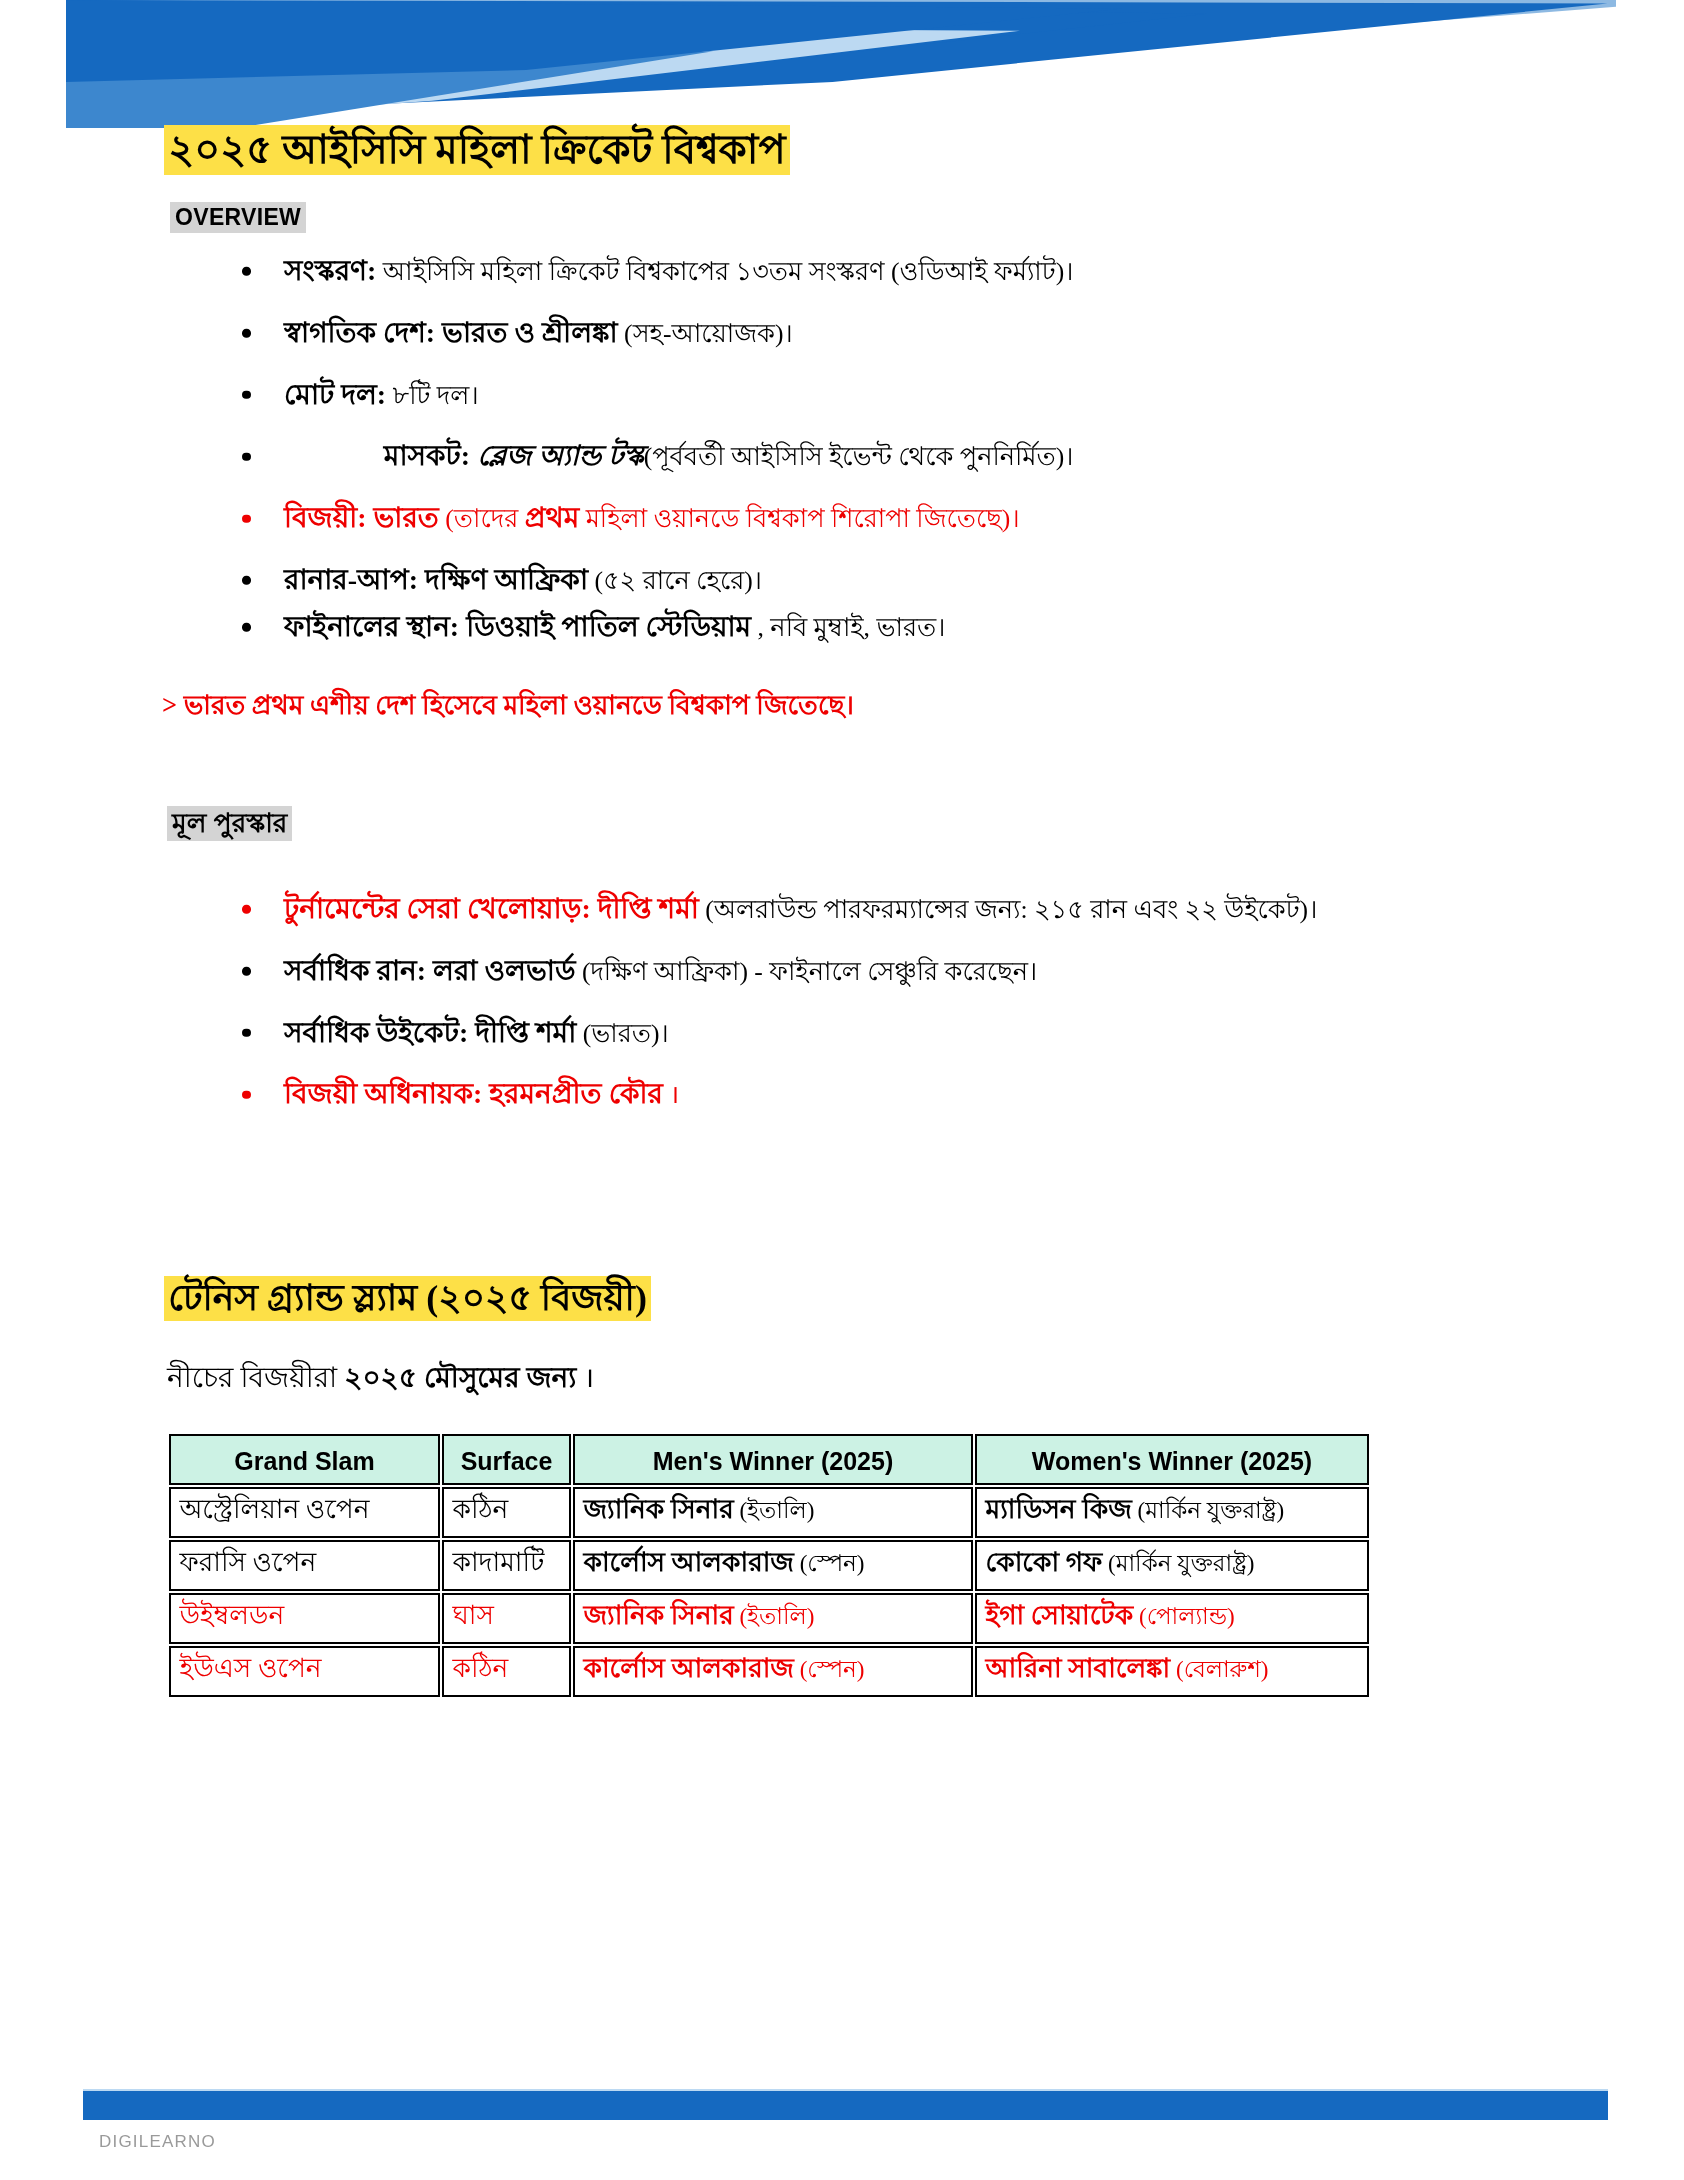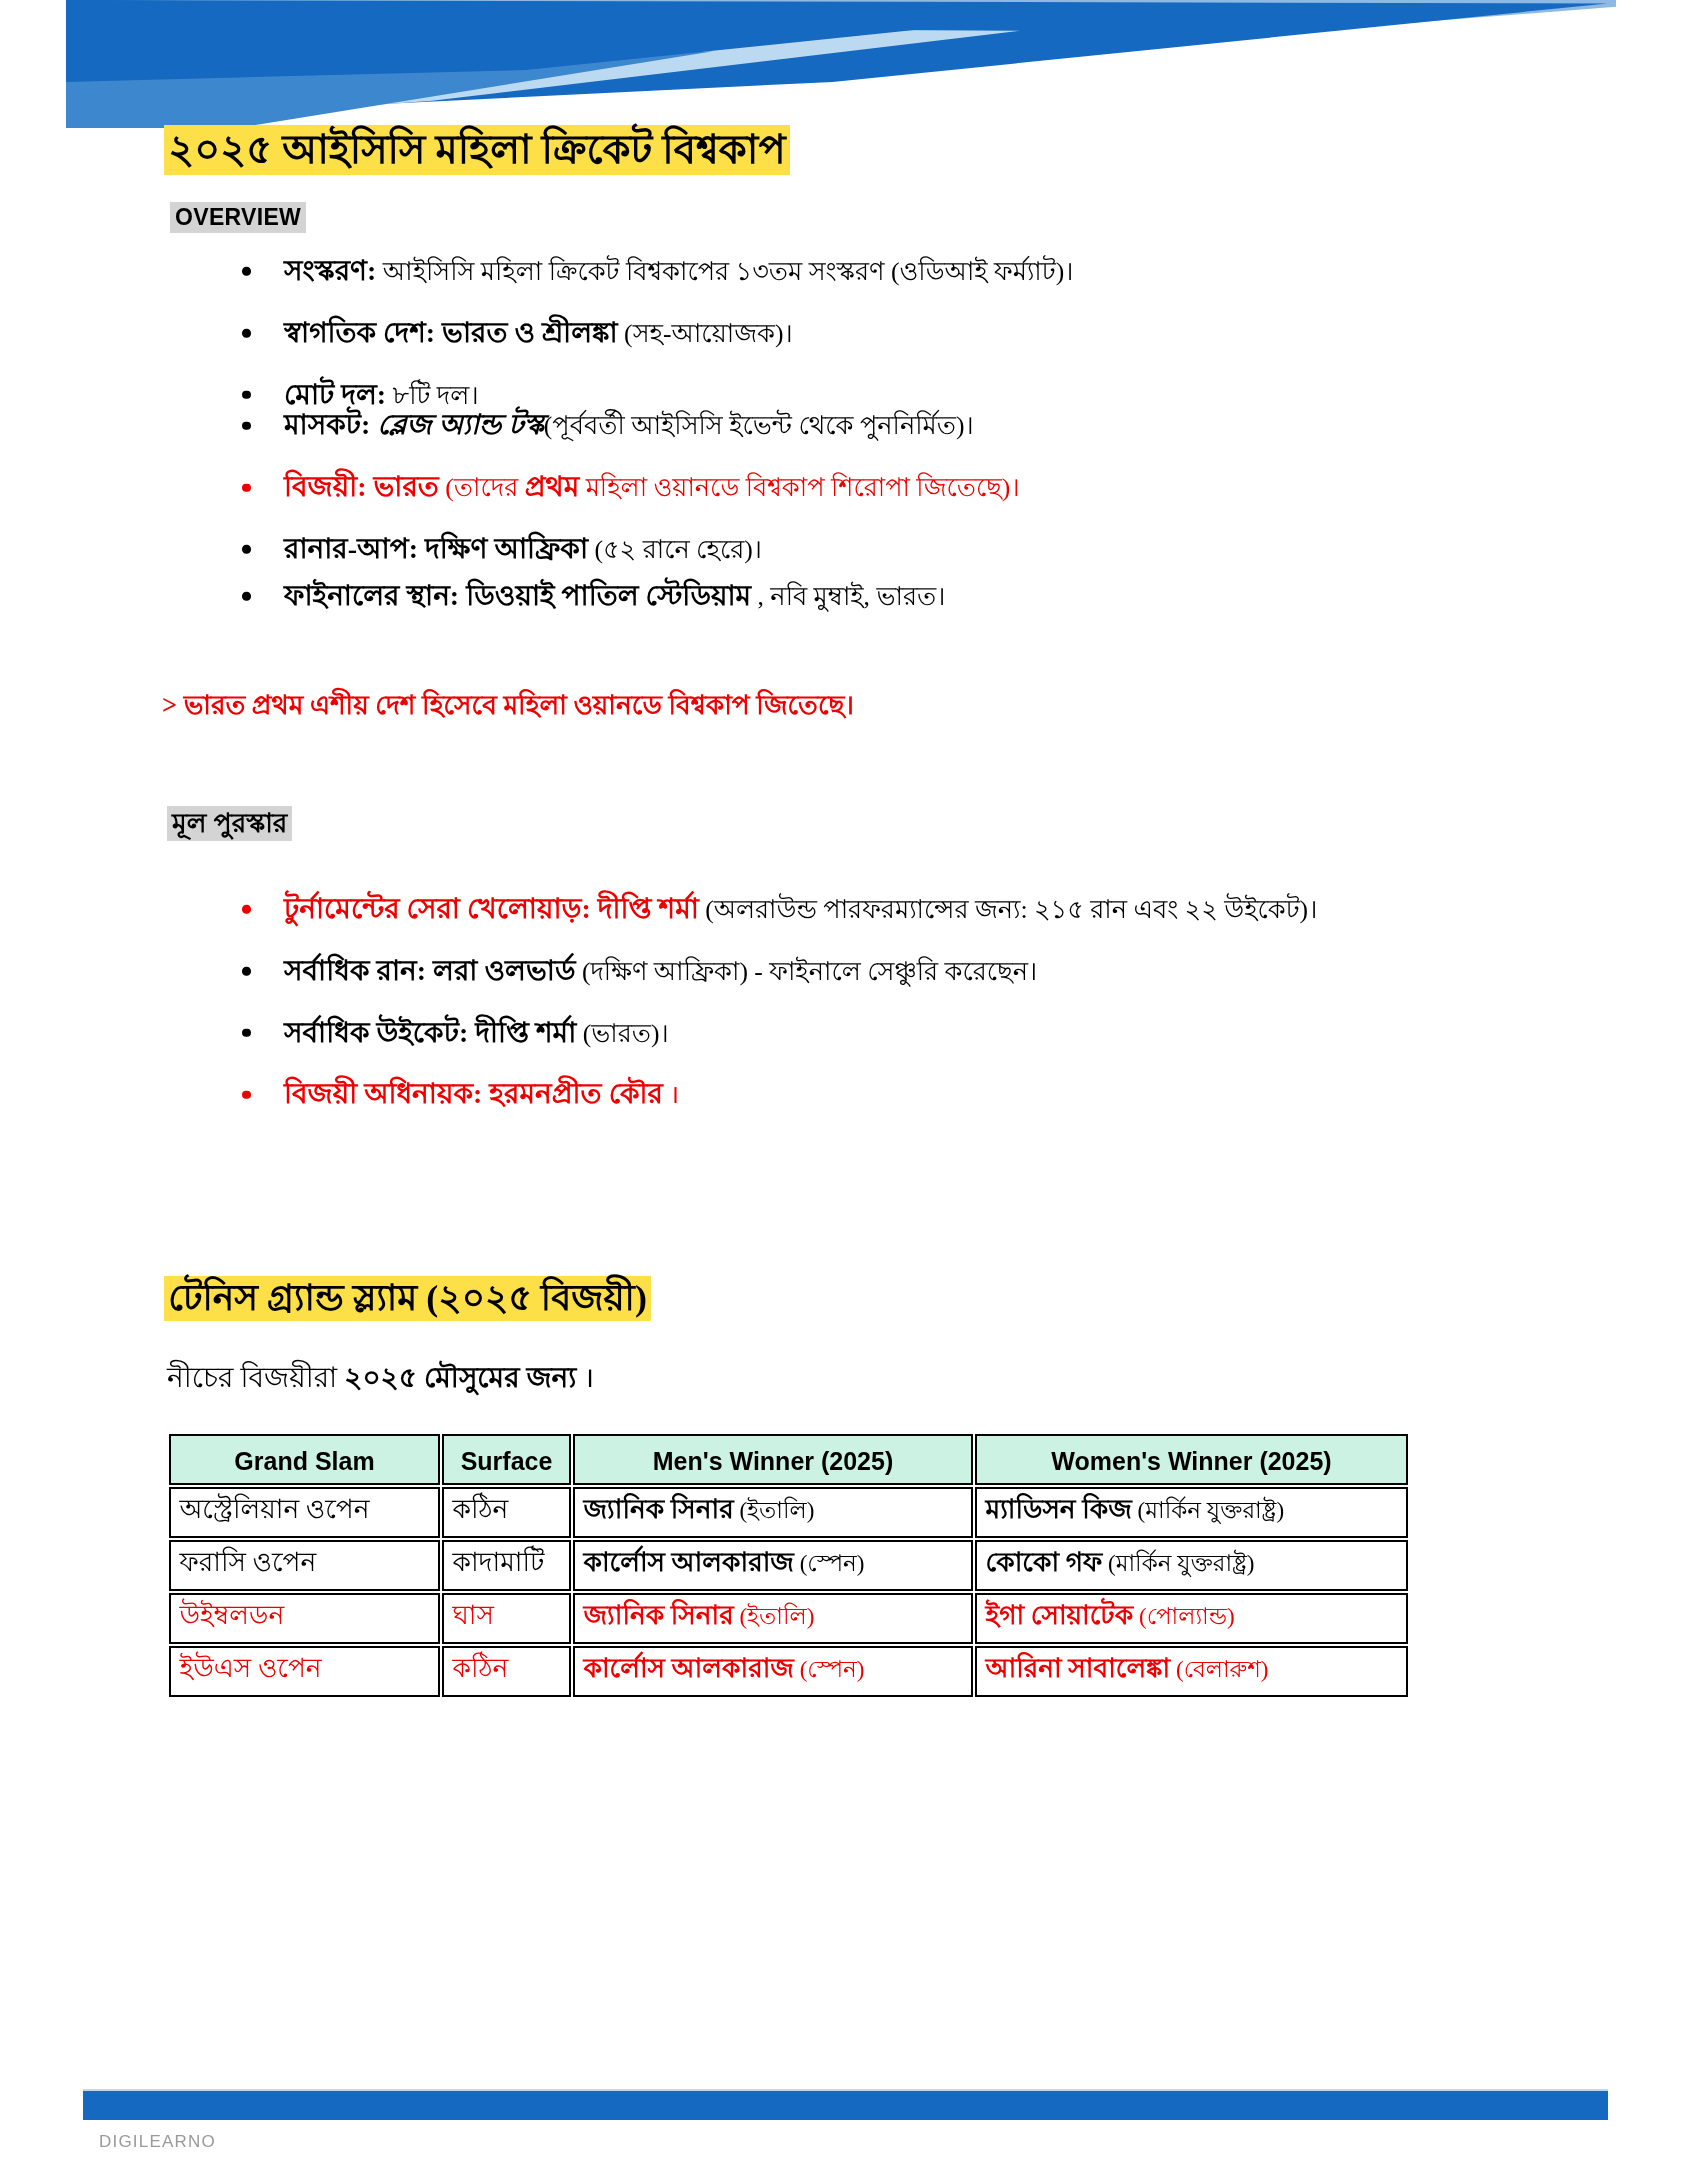--- a/index.html
+++ b/index.html
@@ -144,21 +144,21 @@
     font-family: "Liberation Sans", sans-serif;
     font-weight: bold;
     font-size: 25px;
     text-align: center;
     vertical-align: top;
     padding-top: 12px;
   }
   .c-slam { width: 271px; }
   .c-surf { width: 129px; }
   .c-men  { width: 400px; }
-  .c-wom  { width: 433px; }
+  .c-wom  { width: 394px; }
   td .nm { font-weight: bold; }
   td .pa { font-weight: normal; font-size: 23px; }
 
   
   .footer-bar {
     position: absolute;
     left: 83px;
     top: 2089px;
     width: 1525px;
     height: 29px;
@@ -210,21 +210,21 @@
     <li class="bullet-row blk" style="margin-top:31px;">
       <span class="dot"></span>
       <span class="b-strong">স্বাগতিক দেশ: ভারত ও শ্রীলঙ্কা</span><span class="b-norm"> (সহ-আয়োজক)।</span>
     </li>
 
     <li class="bullet-row blk" style="margin-top:31px;">
       <span class="dot"></span>
       <span class="b-strong">মোট দল:</span><span class="b-norm"> ৮টি দল।</span>
     </li>
 
-    <li class="bullet-row blk" style="">
+    <li class="bullet-row blk" style="margin-top:31px;text-align:right;">
       <span class="dot"></span>
       <span class="b-strong">মাসকট:</span><span class="b-ital"> ব্লেজ অ্যান্ড টস্ক</span><span class="b-norm">(পূর্ববর্তী আইসিসি ইভেন্ট থেকে পুননির্মিত)।</span>
     </li>
 
     <li class="bullet-row red" style="margin-top:31px;">
       <span class="dot"></span>
       <span class="b-strong">বিজয়ী: ভারত</span><span class="b-norm"> (তাদের </span><span class="b-strong">প্রথম</span><span class="b-norm"> মহিলা ওয়ানডে বিশ্বকাপ শিরোপা জিতেছে)।</span>
     </li>
 
     <li class="bullet-row blk" style="margin-top:31px;">

